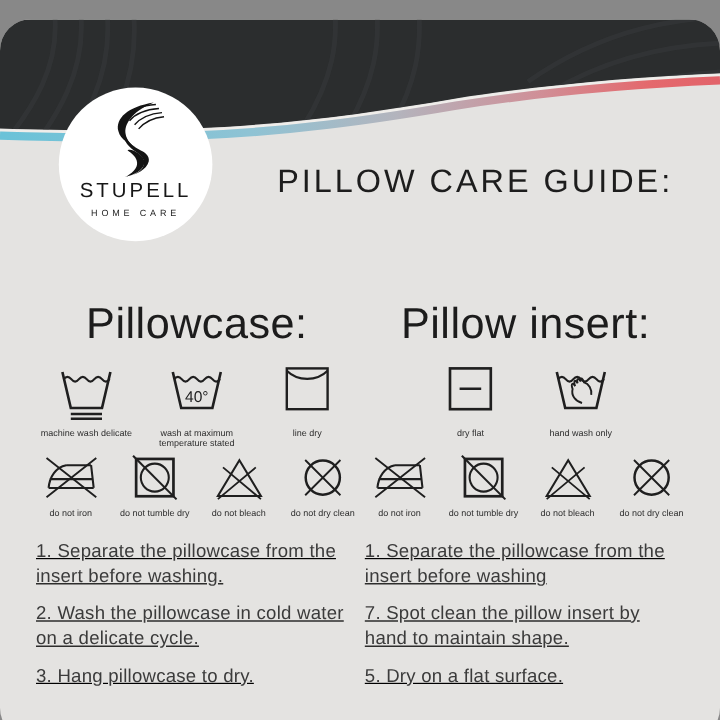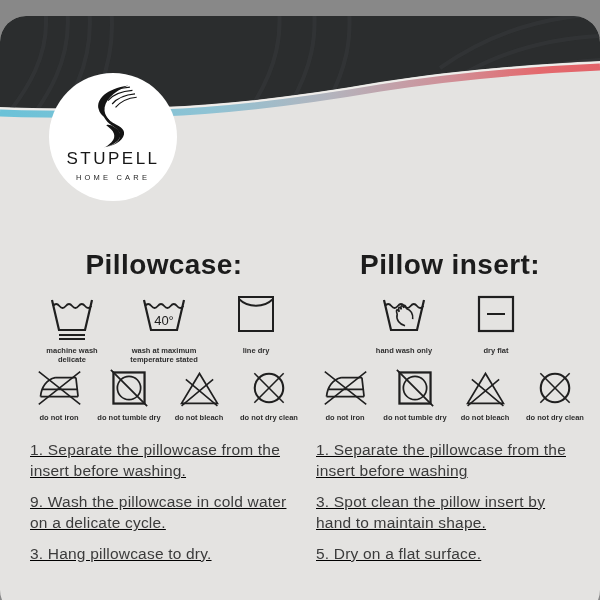--- a/index.html
+++ b/index.html
@@ -8,33 +8,33 @@
   .banner{position:absolute;top:0;left:0;z-index:1;}
   .logo{position:absolute;left:49px;top:57px;width:128px;height:128px;background:#ffffff;
         border-radius:50%;z-index:5;display:flex;flex-direction:column;align-items:center;}
   .logo svg{margin-top:9px;}
   .brand-name{font-size:17px;letter-spacing:2.5px;color:#171717;font-weight:500;margin-top:1px;}
   .brand-tagline{font-size:7.5px;letter-spacing:3.2px;color:#262626;margin-top:4px;}
   .title{position:absolute;left:205px;top:120px;width:382px;text-align:center;z-index:2;
          font-size:27px;letter-spacing:2.5px;color:#1d1d1d;font-weight:500;}
   .col{position:absolute;top:233px;width:276px;z-index:2;}
   .col-left{left:26px;}
-  .col-right{left:312px;}
-  .col-heading{margin:0;text-align:center;font-size:28px;font-weight:700;color:#1c1c1c;letter-spacing:.4px;}
+  .col-right{left:300px;}
+  .col-heading{margin:0;text-align:center;font-size:36px;font-weight:400;color:#1c1c1c;letter-spacing:.4px;}
   .symbol-row{display:flex;justify-content:center;align-items:flex-start;}
   .row1{margin-top:14px;gap:14px;}
-  .row2{margin-top:4px;gap:10px;font-weight:bold;}
+  .row2{margin-top:4px;gap:10px;}
   .sym{display:flex;flex-direction:column;align-items:center;}
   .row1 .sym{width:78px;}
   .row2 .sym{width:60px;}
   .icon-box{display:flex;align-items:flex-start;justify-content:center;}
   .row1 .icon-box{height:47px;}
   .row2 .icon-box{height:40px;}
   .cap{margin-top:4px;font-size:7.5px;line-height:1.25;color:#2e2e2e;text-align:center;}
-  .row1 .cap{height:19px;font-weight:bold;}
+  .row1 .cap{height:19px;}
   .row2 .cap{height:10px;white-space:nowrap;}
   .steps{margin-top:16px;padding:0 4px;text-decoration:underline;}
   .steps p{margin:0 0 9px;font-size:15.5px;line-height:1.38;color:#3b3b3b;letter-spacing:.2px;max-width:266px;}
   svg .stroke{fill:none;stroke:#1f1f1f;}
 </style>
 </head>
 <body>
 
 <div class="canvas">
 
@@ -78,20 +78,21 @@
         <path d="M60,18 C49,19 41,23 35,30"></path>
       </g>
       <path d="M50,4 C24,8 12,20 15,32 C17,41 27,45 35,50 C29,47 23,42 22,34 C21,23 32,11 50,4 Z" fill="#141414"></path>
       <path d="M35,50 C28,46 22,41 21,33 C19,43 26,48 33,53 C40,58 42,63 39,68 C36,73 29,76 21,77 C33,76 43,70 45,62 C46,56 41,53 35,50 Z" fill="#141414"></path>
       <path d="M33,53 C39,57 42,61 40,66 C38,71 31,75 23,77 C31,72 35,67 33,61 C32,57 28,54 24,51 C27,50 30,51 33,53 Z" fill="#141414"></path>
     </svg>
     <div class="brand-name">STUPELL</div>
     <div class="brand-tagline">HOME CARE</div>
   </div>
 
+  <div class="title">PILLOW CARE GUIDE:</div>
 
   <div class="col col-left">
     <h2 class="col-heading">Pillowcase:</h2>
 
     <div class="symbol-row row1">
       <div class="sym">
         <div class="icon-box">
           <svg width="48" height="46" viewBox="0 0 48 46">
             <path class="stroke" stroke-width="2.2" d="M4,5 L11,35 L37,35 L44,5"></path>
             <path class="stroke" stroke-width="1.8" d="M5,11 q3.2,-4 6.4,0 t6.4,0 t6.4,0 t6.4,0 t6.4,0 t6.4,0"></path>
@@ -156,50 +157,50 @@
             <circle class="stroke" stroke-width="2.4" cx="22" cy="22" r="16.5"></circle>
             <path class="stroke" stroke-width="1.8" d="M5,5 L39,39 M39,5 L5,39"></path>
           </svg>
         </div>
         <div class="cap">do not dry clean</div>
       </div>
     </div>
 
     <div class="steps">
       <p>1. Separate the pillowcase from the insert before washing.</p>
-      <p>9. Wash the pillowcase in cold water on a delicate cycle.</p>
+      <p>2. Wash the pillowcase in cold water on a delicate cycle.</p>
       <p>3. Hang pillowcase to dry.</p>
     </div>
   </div>
 
   <div class="col col-right">
     <h2 class="col-heading">Pillow insert:</h2>
 
     <div class="symbol-row row1">
+      <div class="sym">
+        <div class="icon-box">
+          <svg width="38" height="38" viewBox="0 0 38 38">
+            <rect class="stroke" stroke-width="2.2" x="2" y="2" width="34" height="34"></rect>
+            <path class="stroke" stroke-width="2" d="M10,19 H28"></path>
+          </svg>
+        </div>
+        <div class="cap">dry flat</div>
+      </div>
       <div class="sym">
         <div class="icon-box">
           <svg width="48" height="40" viewBox="0 0 48 40">
             <path class="stroke" stroke-width="2.2" d="M4,5 L11,35 L37,35 L44,5"></path>
             <path class="stroke" stroke-width="1.8" d="M5,11 q3.2,-4 6.4,0 t6.4,0 t6.4,0 t6.4,0 t6.4,0 t6.4,0"></path>
             <g transform="rotate(-30 24 21)">
               <path class="stroke" stroke-width="1.6" d="M20,30 C16,26 15,20 19,16 C20,11 22,11 22,15 C23,10 25,10 25,14 C26,10 28,10 28,14 C29,11 31,11 30,16 C33,19 33,24 30,28"></path>
             </g>
           </svg>
         </div>
         <div class="cap">hand wash only</div>
       </div>
-      <div class="sym">
-        <div class="icon-box">
-          <svg width="38" height="38" viewBox="0 0 38 38">
-            <rect class="stroke" stroke-width="2.2" x="2" y="2" width="34" height="34"></rect>
-            <path class="stroke" stroke-width="2" d="M10,19 H28"></path>
-          </svg>
-        </div>
-        <div class="cap">dry flat</div>
-      </div>
     </div>
 
     <div class="symbol-row row2">
       <div class="sym">
         <div class="icon-box">
           <svg width="45" height="38" viewBox="0 0 52 44">
             <path class="stroke" stroke-width="2" d="M21,10 H45 M45,10 L47.5,32 M4,32 H47.5 M21,10 C11,12 5,21 4,32 M5,23.5 H46.5"></path>
             <path class="stroke" stroke-width="1.8" d="M2,3 L50,41 M50,3 L2,41"></path>
           </svg>
         </div>
@@ -230,18 +231,18 @@
             <circle class="stroke" stroke-width="2.4" cx="22" cy="22" r="16.5"></circle>
             <path class="stroke" stroke-width="1.8" d="M5,5 L39,39 M39,5 L5,39"></path>
           </svg>
         </div>
         <div class="cap">do not dry clean</div>
       </div>
     </div>
 
     <div class="steps">
       <p>1. Separate the pillowcase from the insert before washing</p>
-      <p>3. Spot clean the pillow insert by hand to maintain shape.</p>
+      <p>7. Spot clean the pillow insert by hand to maintain shape.</p>
       <p>5. Dry on a flat surface.</p>
     </div>
   </div>
 
 </div>
 
 </body></html>

